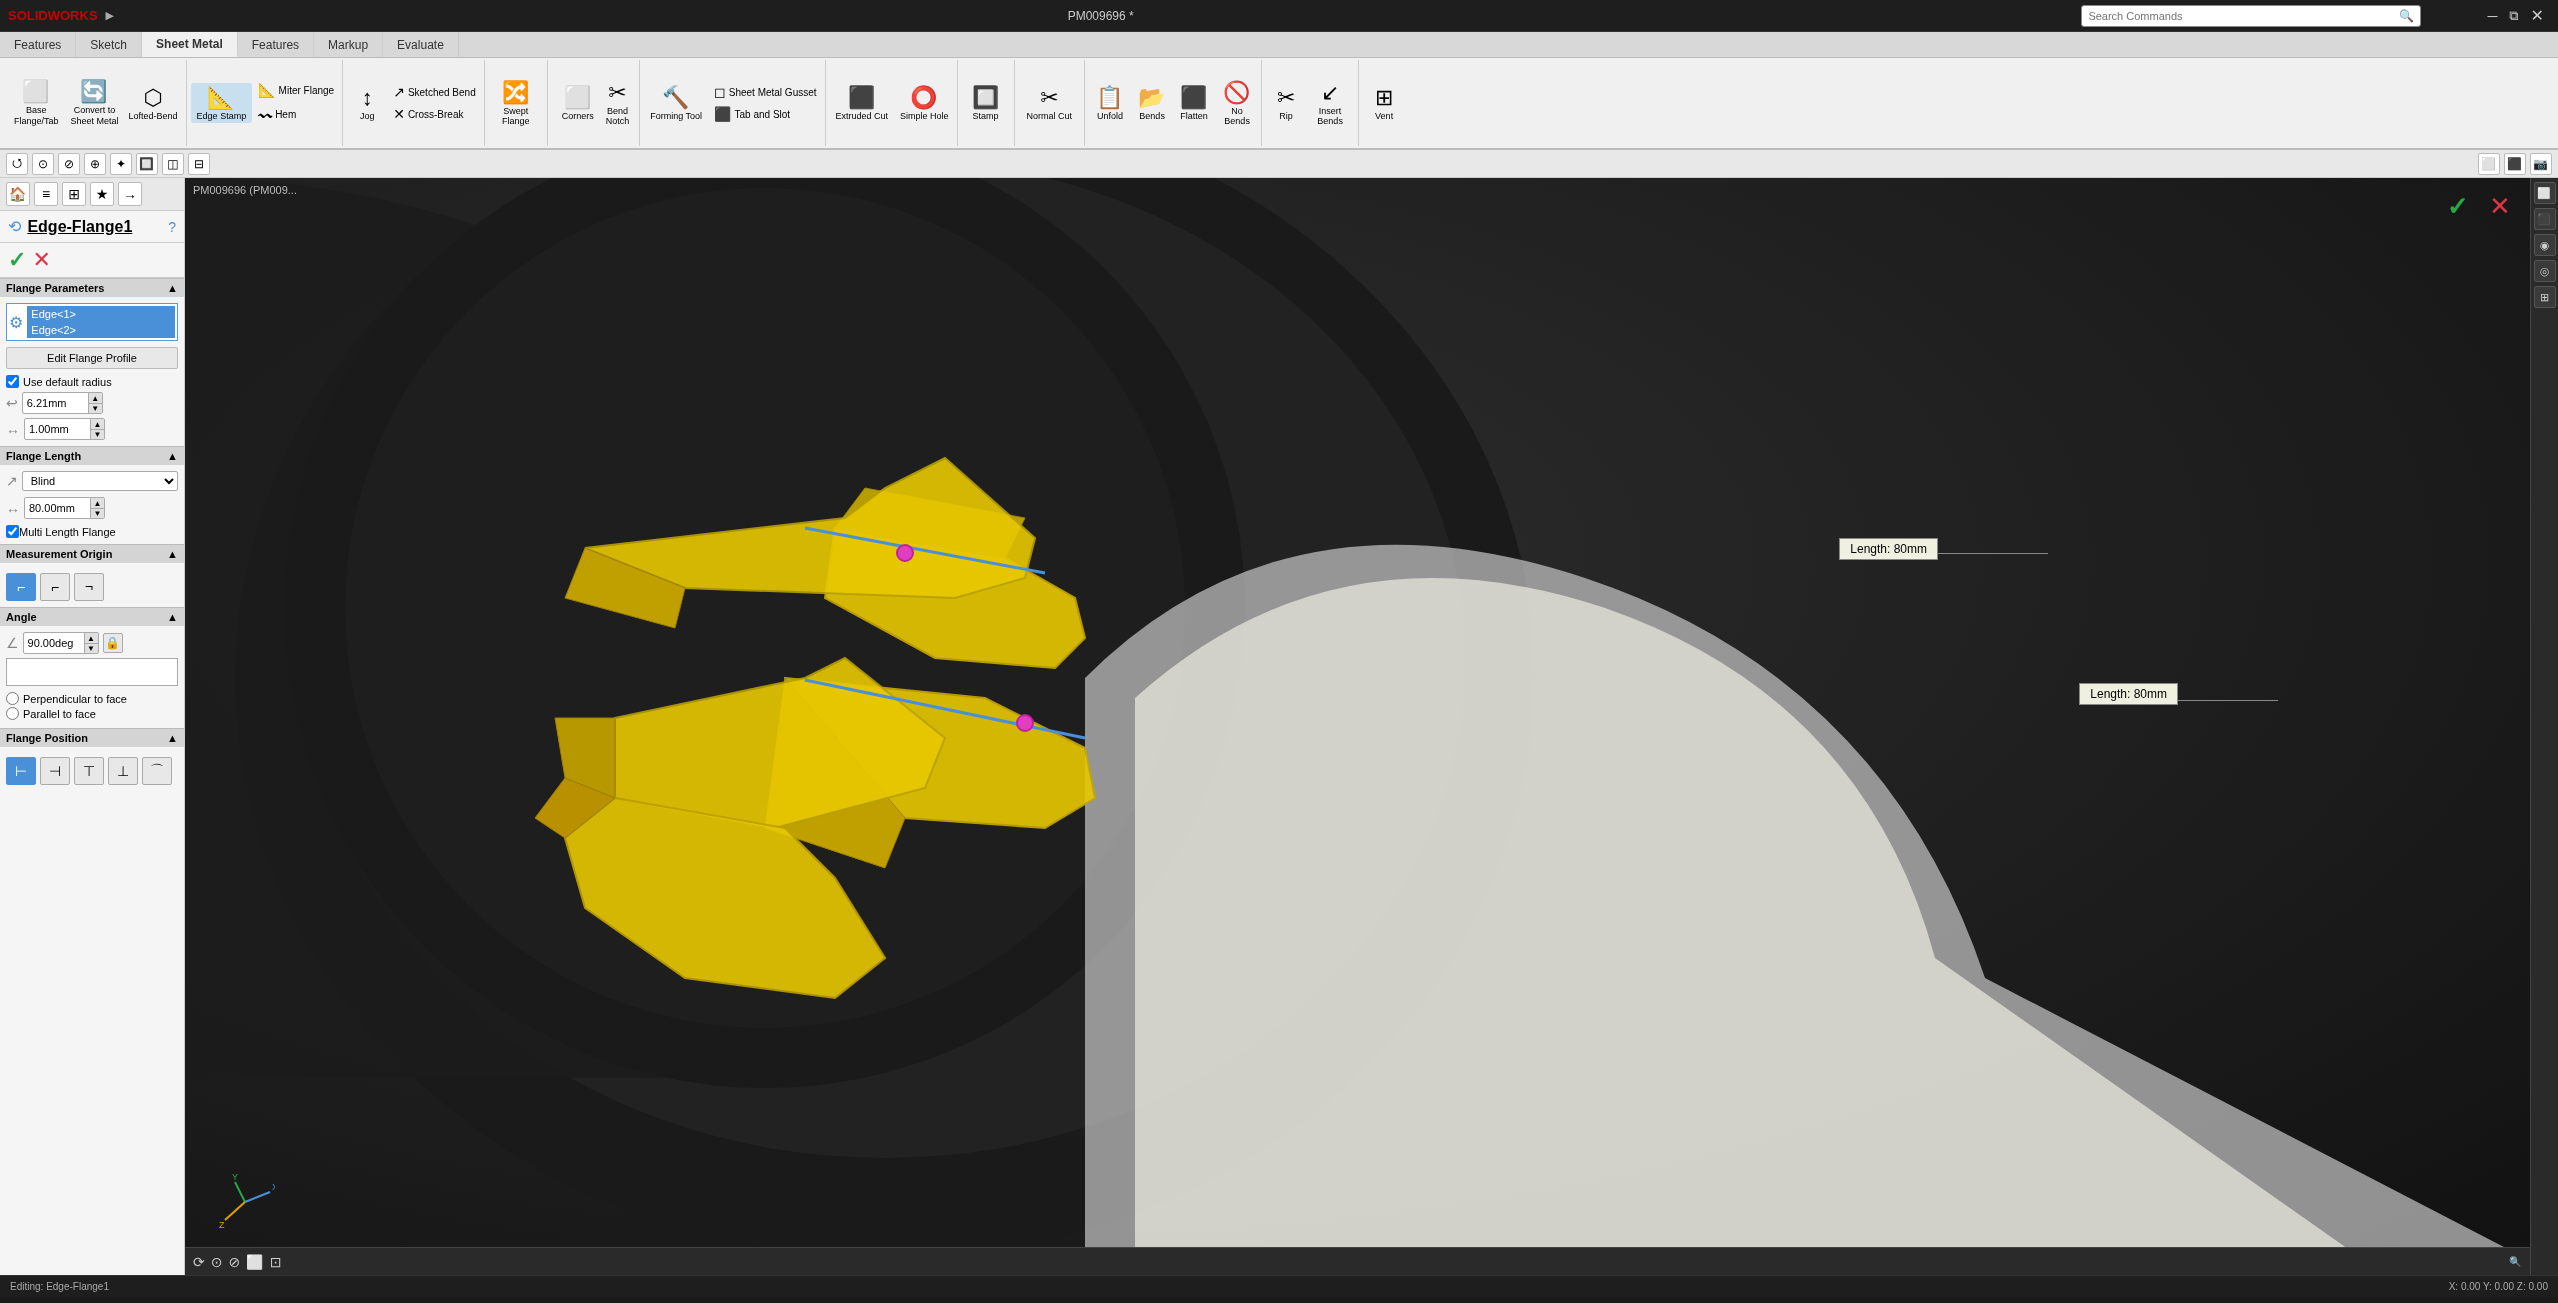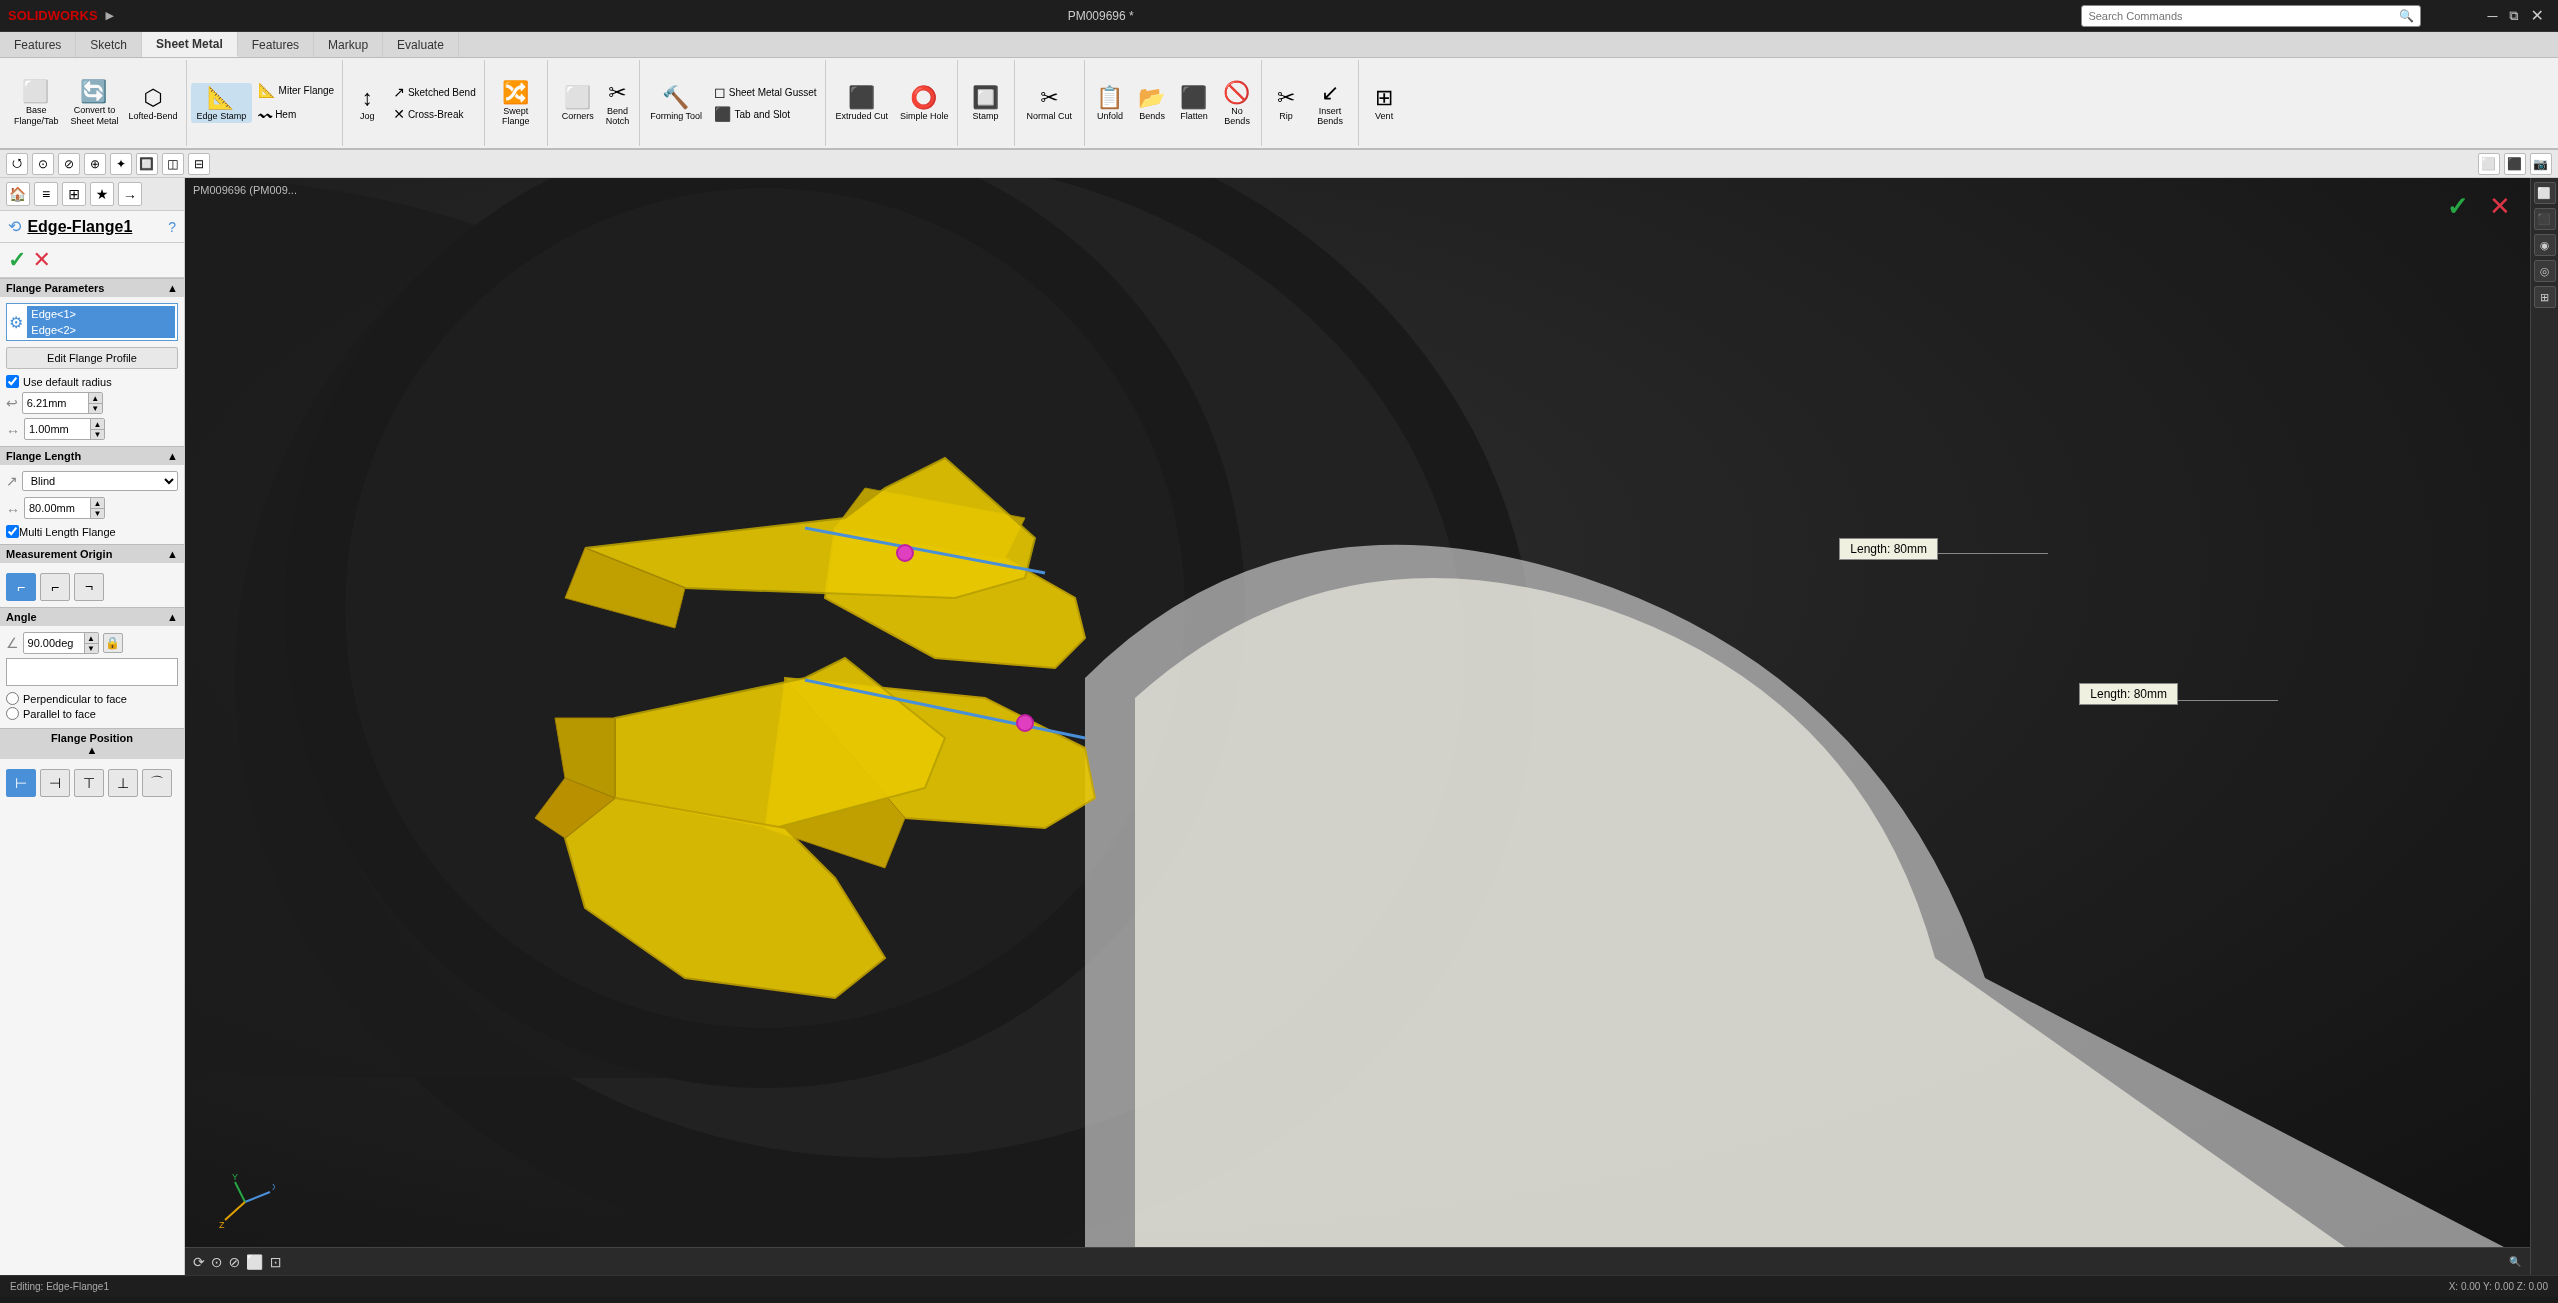--- a/index.html
+++ b/index.html
@@ -353,21 +353,21 @@
           <label style="font-size:11px;">Perpendicular to face</label>
         </div>
         <div style="display:flex;align-items:flex-end;gap:4px;margin:2px 0;">
           <input type="radio" name="angle-type" style="">
           <label style="font-size:11px;">Parallel to face</label>
         </div>
       </div>
     </div>
 
     <div>
-      <div style="display:flex; align-items:center; justify-content:space-between; background:#d4d4d4; padding:3px 6px; font-weight:bold; font-size:11px; cursor:pointer; border-top:1px solid #bbb;flex-direction:column;">
+      <div style="display:flex; align-items:center; justify-content:space-between; background:#d4d4d4; padding:3px 6px; font-weight:bold; font-size:11px; cursor:pointer; border-top:1px solid #bbb;">
         <span>Flange Position</span>
         <span>▲</span>
       </div>
       <div style="padding:6px;">
         <div style="display:flex; gap:4px; margin-top:4px;">
           <button style="width:30px;height:28px;border:1px solid #4a90d9;background:#4a90d9;color:#fff;cursor:pointer;border-radius:2px;font-size:14px;display:flex;align-items:center;justify-content:center;">⊢</button>
           <button style="width:30px;height:28px;border:1px solid #aaa;background:#e8e8e8;cursor:pointer;border-radius:2px;font-size:14px;display:flex;align-items:center;justify-content:center;">⊣</button>
           <button style="width:30px;height:28px;border:1px solid #aaa;background:#e8e8e8;cursor:pointer;border-radius:2px;font-size:14px;display:flex;align-items:center;justify-content:center;">⊤</button>
           <button style="width:30px;height:28px;border:1px solid #aaa;background:#e8e8e8;cursor:pointer;border-radius:2px;font-size:14px;display:flex;align-items:center;justify-content:center;">⊥</button>
           <button style="width:30px;height:28px;border:1px solid #aaa;background:#e8e8e8;cursor:pointer;border-radius:2px;font-size:14px;display:flex;align-items:center;justify-content:center;">⌒</button>

